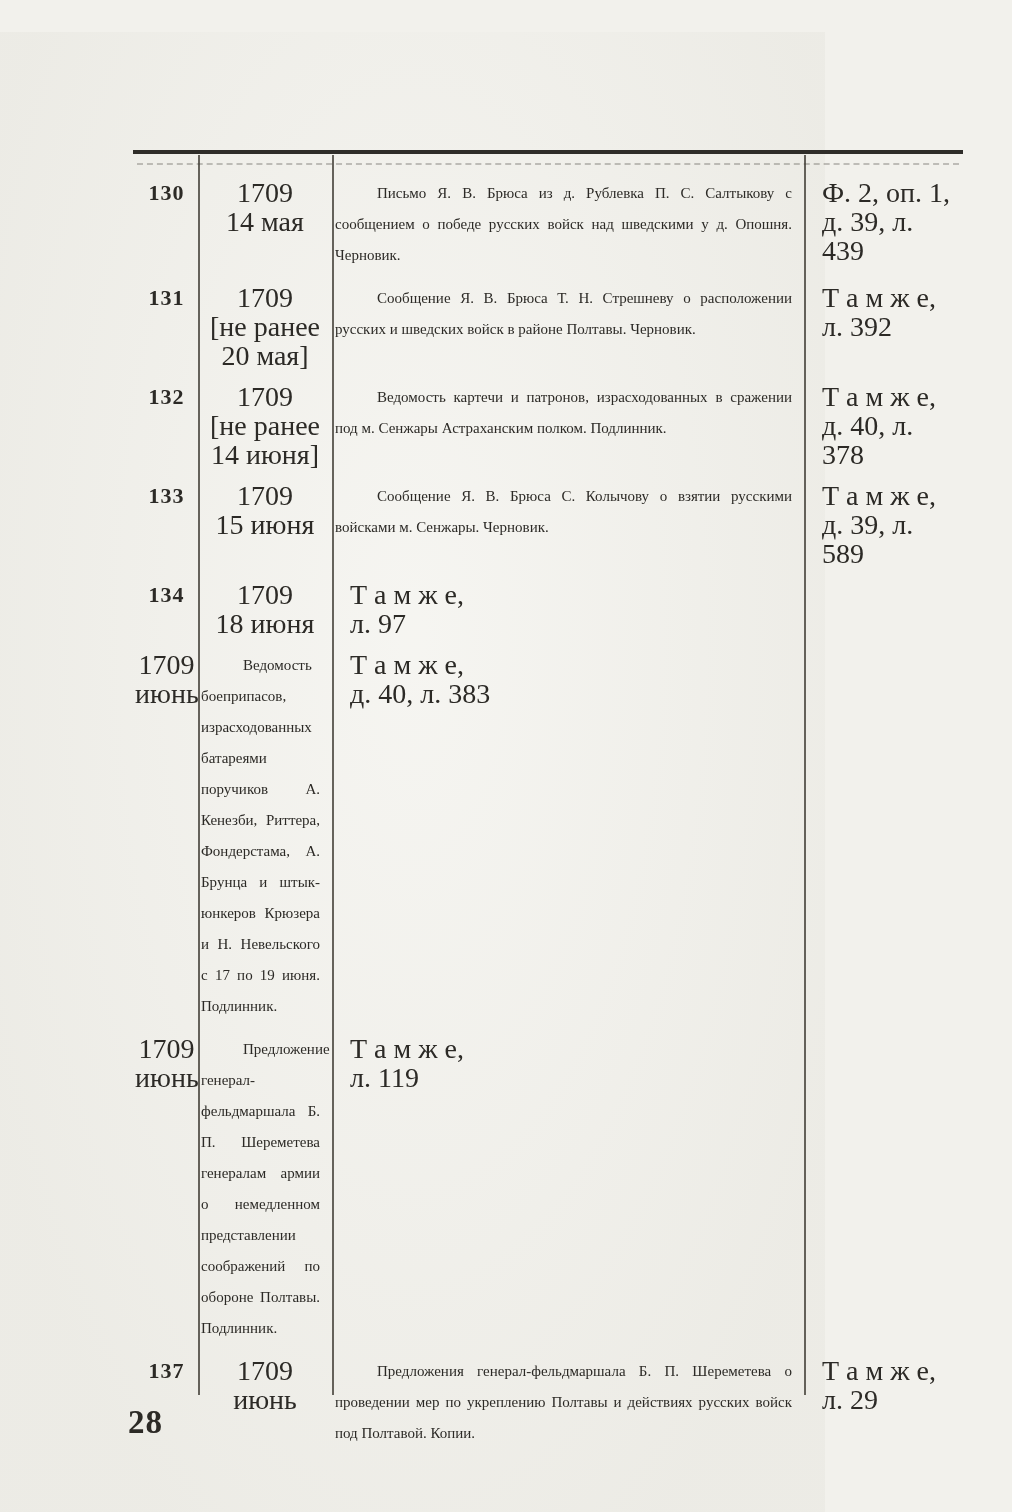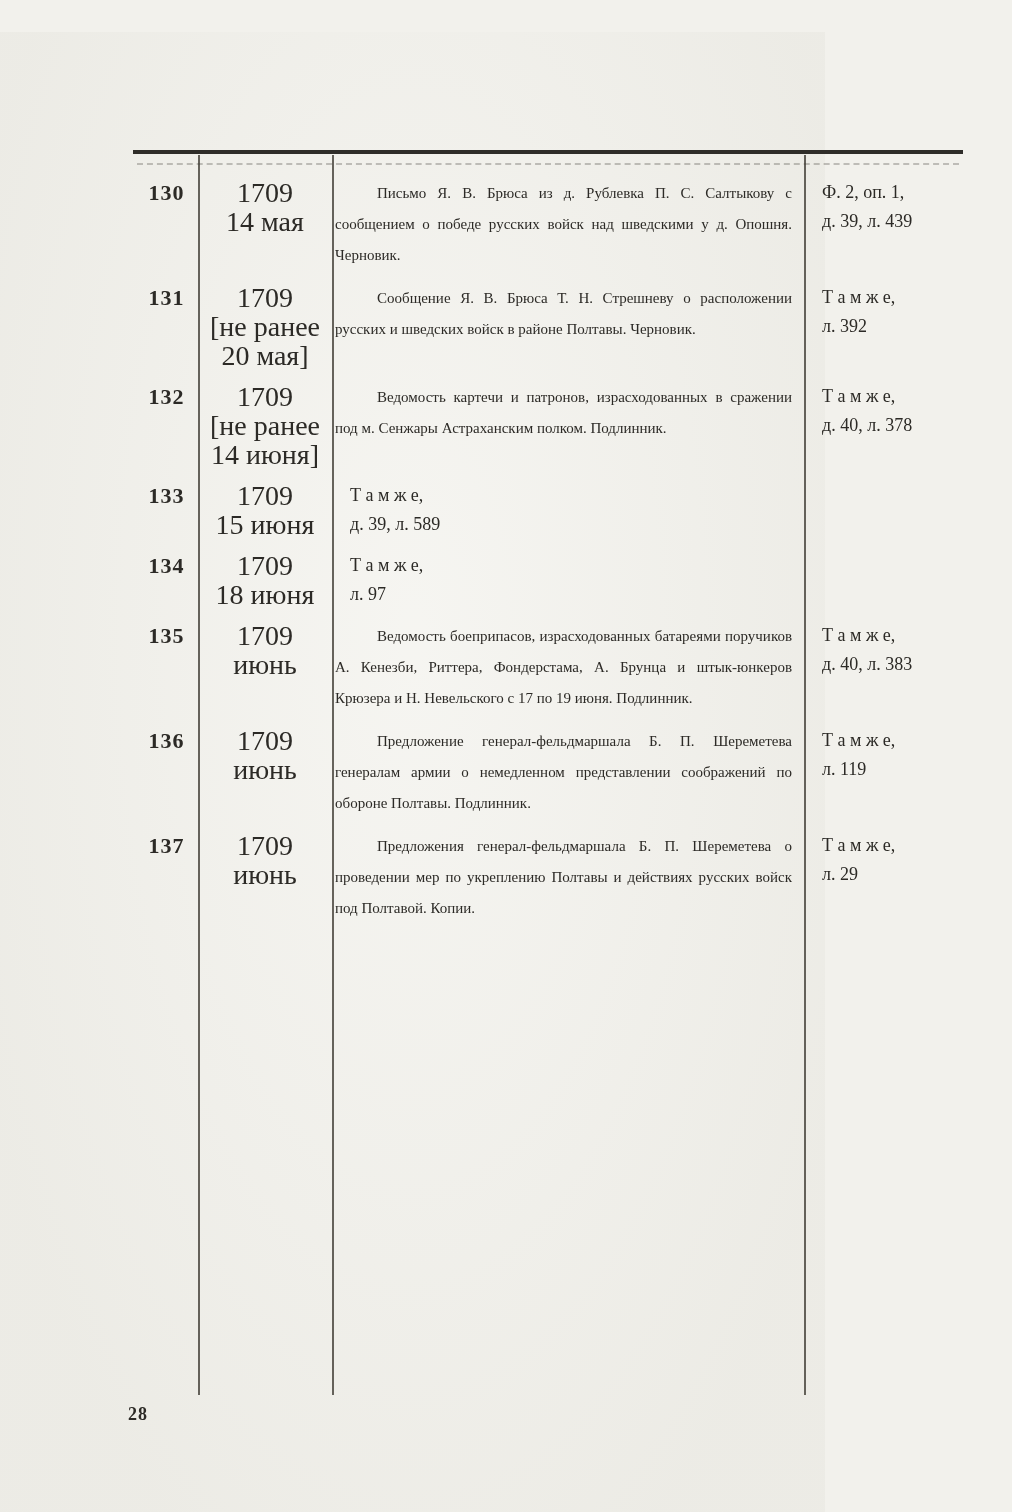--- a/index.html
+++ b/index.html
@@ -74,29 +74,29 @@
   .cell-date .dline { white-space: nowrap; }
   .cell-desc {
     font-size: 15px;
     line-height: 31px;
     text-align: justify;
     padding: 0 12px 0 3px;
     text-indent: 42px;
     hyphens: auto;
   }
   .cell-ref {
-    font-size: 18px;
+    font-size: 28px;
     line-height: 29px;
     padding-left: 18px;
   }
   .page-number {
     position: absolute;
     left: 128px;
     top: 1372px;
-    font-size: 18px;
+    font-size: 33px;
     font-weight: 700;
     letter-spacing: 1px;
   }
   .bottom-edge {
     position: absolute;
     left: 0;
     top: 1503px;
     width: 1012px;
     height: 3px;
     background: linear-gradient(to right, #979288, #555047 55%, #23211d);
@@ -158,55 +158,54 @@
       </div>
     </div>
 
     <div class="row">
       <div class="cell-num">133</div>
       <div class="cell-date">
         <div class="dline">1709</div>
         <div class="dline">15 июня</div>
         <div class="dline"></div>
       </div>
+      <div class="cell-desc">Сообщение Я. В. Брюса С. Колычову о взятии русскими войсками м. Сенжары. Черновик.</div>
       <div class="cell-ref">
         <div>Т а м  ж е,</div>
         <div>д. 39, л. 589</div>
       </div>
     </div>
 
     <div class="row">
       <div class="cell-num">134</div>
       <div class="cell-date">
         <div class="dline">1709</div>
         <div class="dline">18 июня</div>
         <div class="dline"></div>
       </div>
       <div class="cell-ref">
         <div>Т а м  ж е,</div>
         <div>л. 97</div>
       </div>
     </div>
 
     <div class="row">
-      <div class="cell-num">135</div>
       <div class="cell-date">
         <div class="dline">1709</div>
         <div class="dline">июнь</div>
         <div class="dline"></div>
       </div>
       <div class="cell-desc">Ведомость боеприпасов, израсходованных батареями поручиков А. Кенезби, Риттера, Фондерстама, А. Брунца и штык-юнкеров Крюзера и Н. Невельского с 17 по 19 июня. Подлинник.</div>
       <div class="cell-ref">
         <div>Т а м  ж е,</div>
         <div>д. 40, л. 383</div>
       </div>
     </div>
 
     <div class="row">
-      <div class="cell-num">136</div>
       <div class="cell-date">
         <div class="dline">1709</div>
         <div class="dline">июнь</div>
         <div class="dline"></div>
       </div>
       <div class="cell-desc">Предложение генерал-фельдмаршала Б. П. Шереметева генералам армии о немедленном представлении соображений по обороне Полтавы. Подлинник.</div>
       <div class="cell-ref">
         <div>Т а м  ж е,</div>
         <div>л. 119</div>
       </div>

